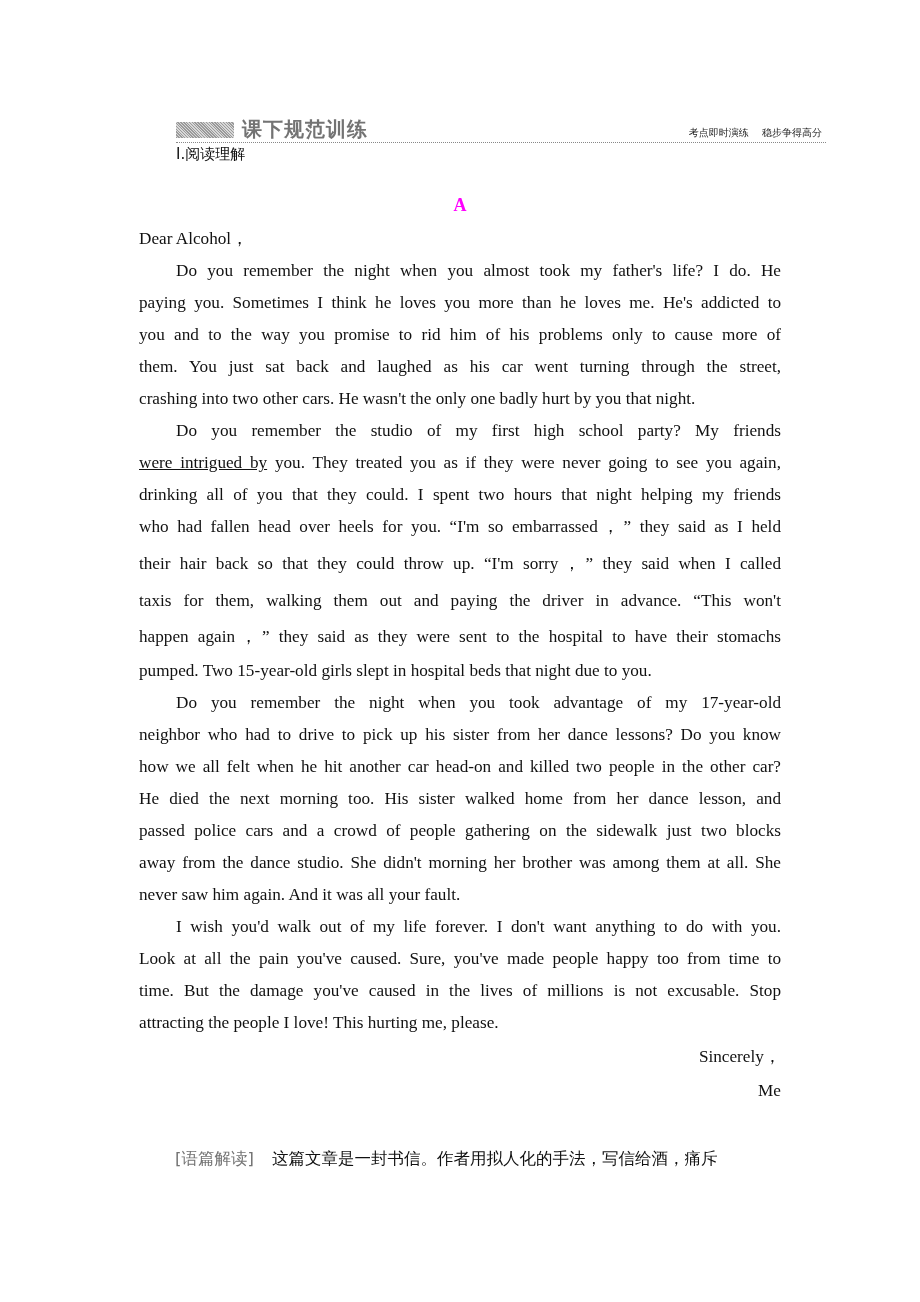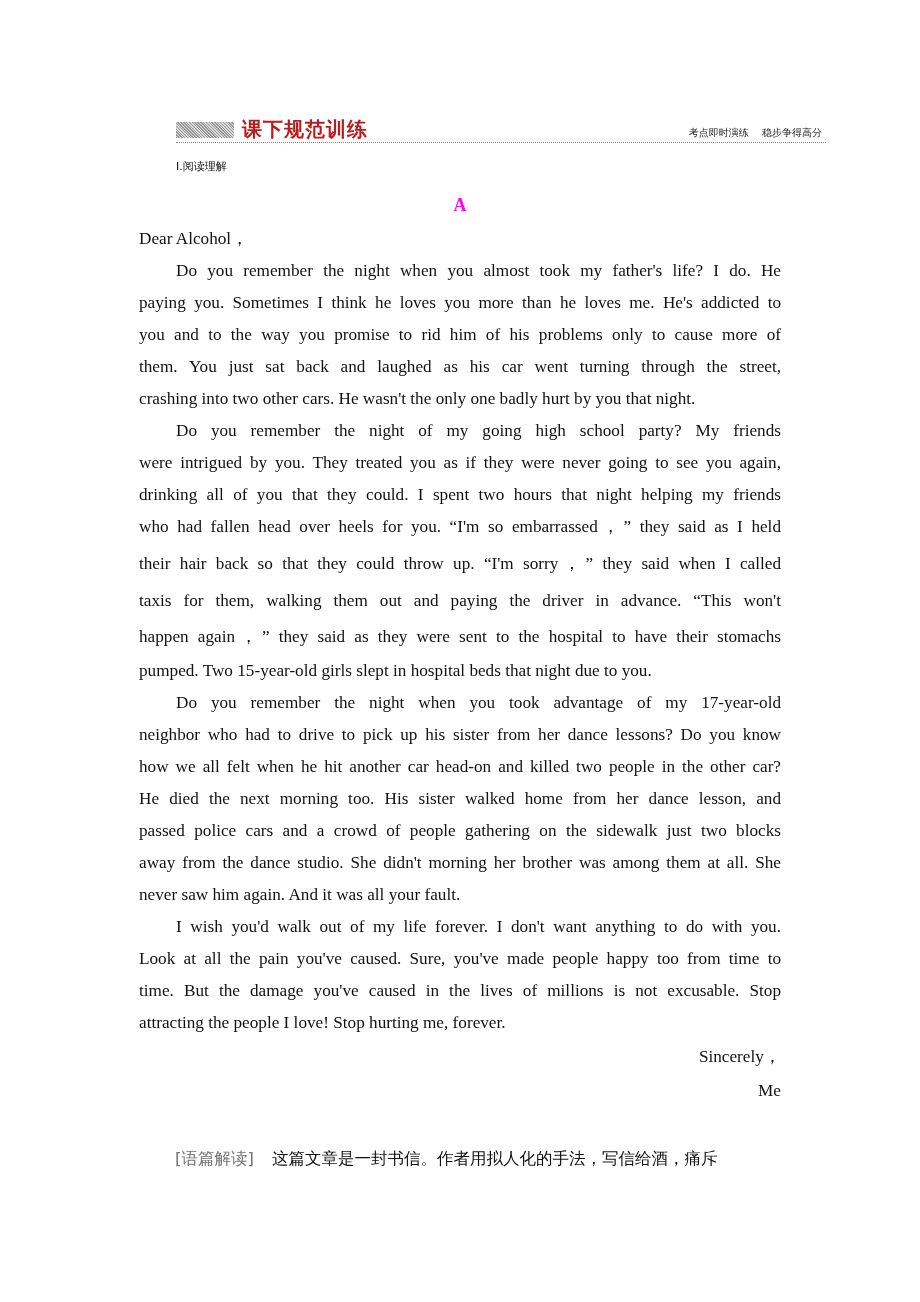--- a/index.html
+++ b/index.html
@@ -2,32 +2,32 @@
 <html><head>
 <meta charset="utf-8">
 <style>
   html, body { margin:0; padding:0; background:#ffffff; }
   body { width:920px; height:1302px; position:relative; overflow:hidden;
          font-family:"Liberation Serif", "DejaVu Serif", serif; color:#111; }
   .header { position:absolute; left:176px; top:116px; width:650px; height:28px; }
   .header-bar { position:absolute; left:0; top:6px; width:58px; height:16px;
     background: repeating-linear-gradient(45deg,#9a9a9a 0 1px,#d8d8d8 1px 2px); }
   .header-title { position:absolute; left:66px; top:0px; font-family:"DejaVu Sans", sans-serif;
-    font-weight:bold; font-size:20px; letter-spacing:1px; color:#b91c1c; }
+    font-weight:bold; font-size:20px; letter-spacing:1px; color:#737373; }
   .header-right { position:absolute; right:4px; top:10px; font-family:"DejaVu Sans", sans-serif;
     font-size:10px; color:#222; word-spacing:10px;margin-left:32px; }
   .header-rule { position:absolute; left:0; top:26px; width:650px; border-top:1px dotted #888; }
-  .section { position:absolute; left:176px; top:159px; font-size:11px; font-family:"DejaVu Sans", sans-serif; }
+  .section { position:absolute; left:176px; top:145px; font-size:15px; font-family:"DejaVu Sans", sans-serif; }
   .passage-letter { position:absolute; left:0; width:920px; top:195px; text-align:center;
     color:#ff00ff; font-weight:bold; font-size:18px; }
   .text { position:absolute; left:139px; width:642px; font-size:17.2px; line-height:32px; }
   .line { height:32px; white-space:nowrap; text-align:justify; text-align-last:justify; }
   .line.last { text-align-last:left; }
   .indent { padding-left:37px; }
-  .u { }
+  .u { text-decoration:underline; }
   .right { text-align-last:right; }
   .analysis { position:absolute; left:175px; top:1148px; font-family:"DejaVu Sans", sans-serif; font-size:16.5px; white-space:nowrap; }
   .analysis .tag { color:#737373; margin-right:18px; }
 </style>
 </head>
 <body>
 
 <div class="header">
   <div class="header-bar"></div>
   <div class="header-title">课下规范训练</div>
@@ -40,41 +40,41 @@
 
 <div class="text" style="top:223px">
   <div class="line last">Dear Alcohol，</div>
 
   <div class="line indent">Do you remember the night when you almost took my father's life? I do. He</div>
   <div class="line">paying you. Sometimes I think he loves you more than he loves me. He's addicted to</div>
   <div class="line">you and to the way you promise to rid him of his problems only to cause more of</div>
   <div class="line">them. You just sat back and laughed as his car went turning through the street,</div>
   <div class="line last">crashing into two other cars. He wasn't the only one badly hurt by you that night.</div>
 
-  <div class="line indent">Do you remember the night of my going high school party? My friends</div>
+  <div class="line indent">Do you remember the studio of my first high school party? My friends</div>
   <div class="line" style="text-align-last:justify"><span class="u">were  intrigued  by</span> <span>you. They treated you as if they were never going to see you again,</span></div>
   <div class="line">drinking all of you that they could. I spent two hours that night helping my friends</div>
   <div class="line" style="height:37px">who had fallen head over heels for you. “I'm so embarrassed，” they said as I held</div>
   <div class="line" style="height:37px">their hair back so that they could throw up. “I'm sorry，” they said when I called</div>
   <div class="line" style="height:36px">taxis for them, walking them out and paying the driver in advance. “This won't</div>
   <div class="line" style="height:34px">happen again，” they said as they were sent to the hospital to have their stomachs</div>
   <div class="line last">pumped. Two 15-year-old girls slept in hospital beds that night due to you.</div>
 
   <div class="line indent">Do you remember the night when you took advantage of my 17-year-old</div>
   <div class="line">neighbor who had to drive to pick up his sister from her dance lessons? Do you know</div>
   <div class="line">how we all felt when he hit another car head-on and killed two people in the other car?</div>
   <div class="line">He died the next morning too. His sister walked home from her dance lesson, and</div>
   <div class="line">passed police cars and a crowd of people gathering on the sidewalk just two blocks</div>
   <div class="line">away from the dance studio. She didn't morning her brother was among them at all. She</div>
   <div class="line last">never saw him again. And it was all your fault.</div>
 
   <div class="line indent">I wish you'd walk out of my life forever. I don't want anything to do with you.</div>
   <div class="line">Look at all the pain you've caused. Sure, you've made people happy too from time to</div>
   <div class="line">time. But the damage you've caused in the lives of millions is not excusable. Stop</div>
-  <div class="line last">attracting the people I love! Stop hurting me, forever.</div>
+  <div class="line last">attracting the people I love! This hurting me, please.</div>
 
   <div class="line right" style="height:34px;padding-top:2px">Sincerely，</div>
   <div class="line right">Me</div>
 </div>
 
 <div class="analysis">
   <span class="tag">[语篇解读]</span><span>这篇文章是一封书信。作者用拟人化的手法，写信给酒，痛斥</span>
 </div>
 
 </body></html>

